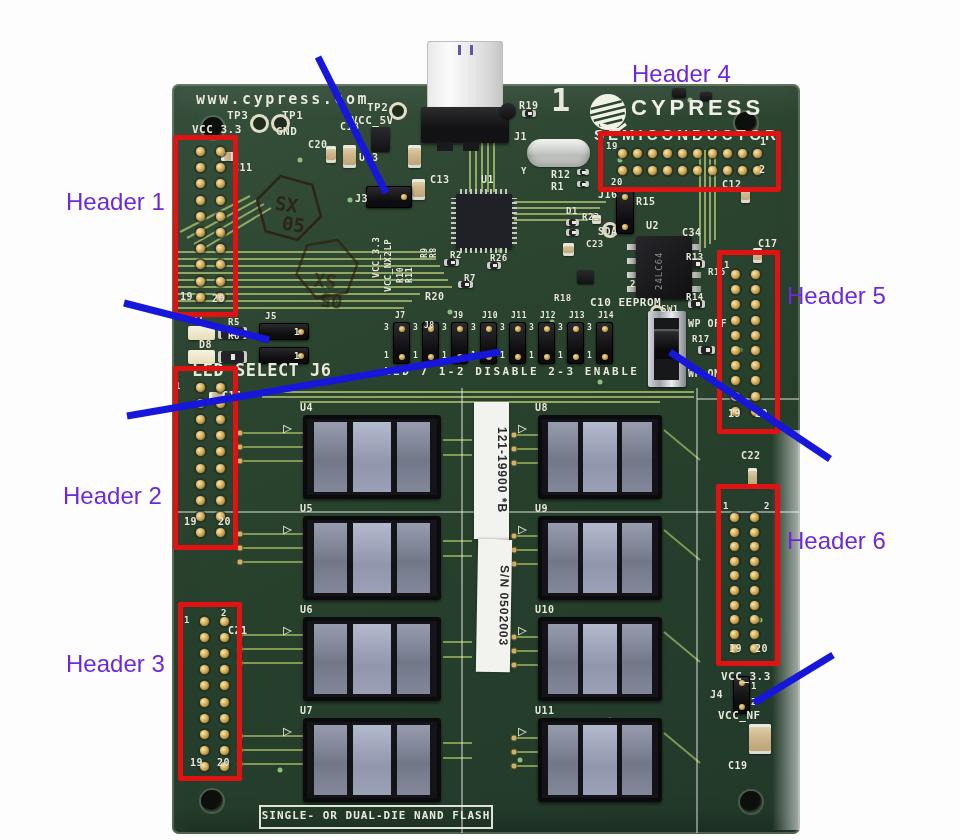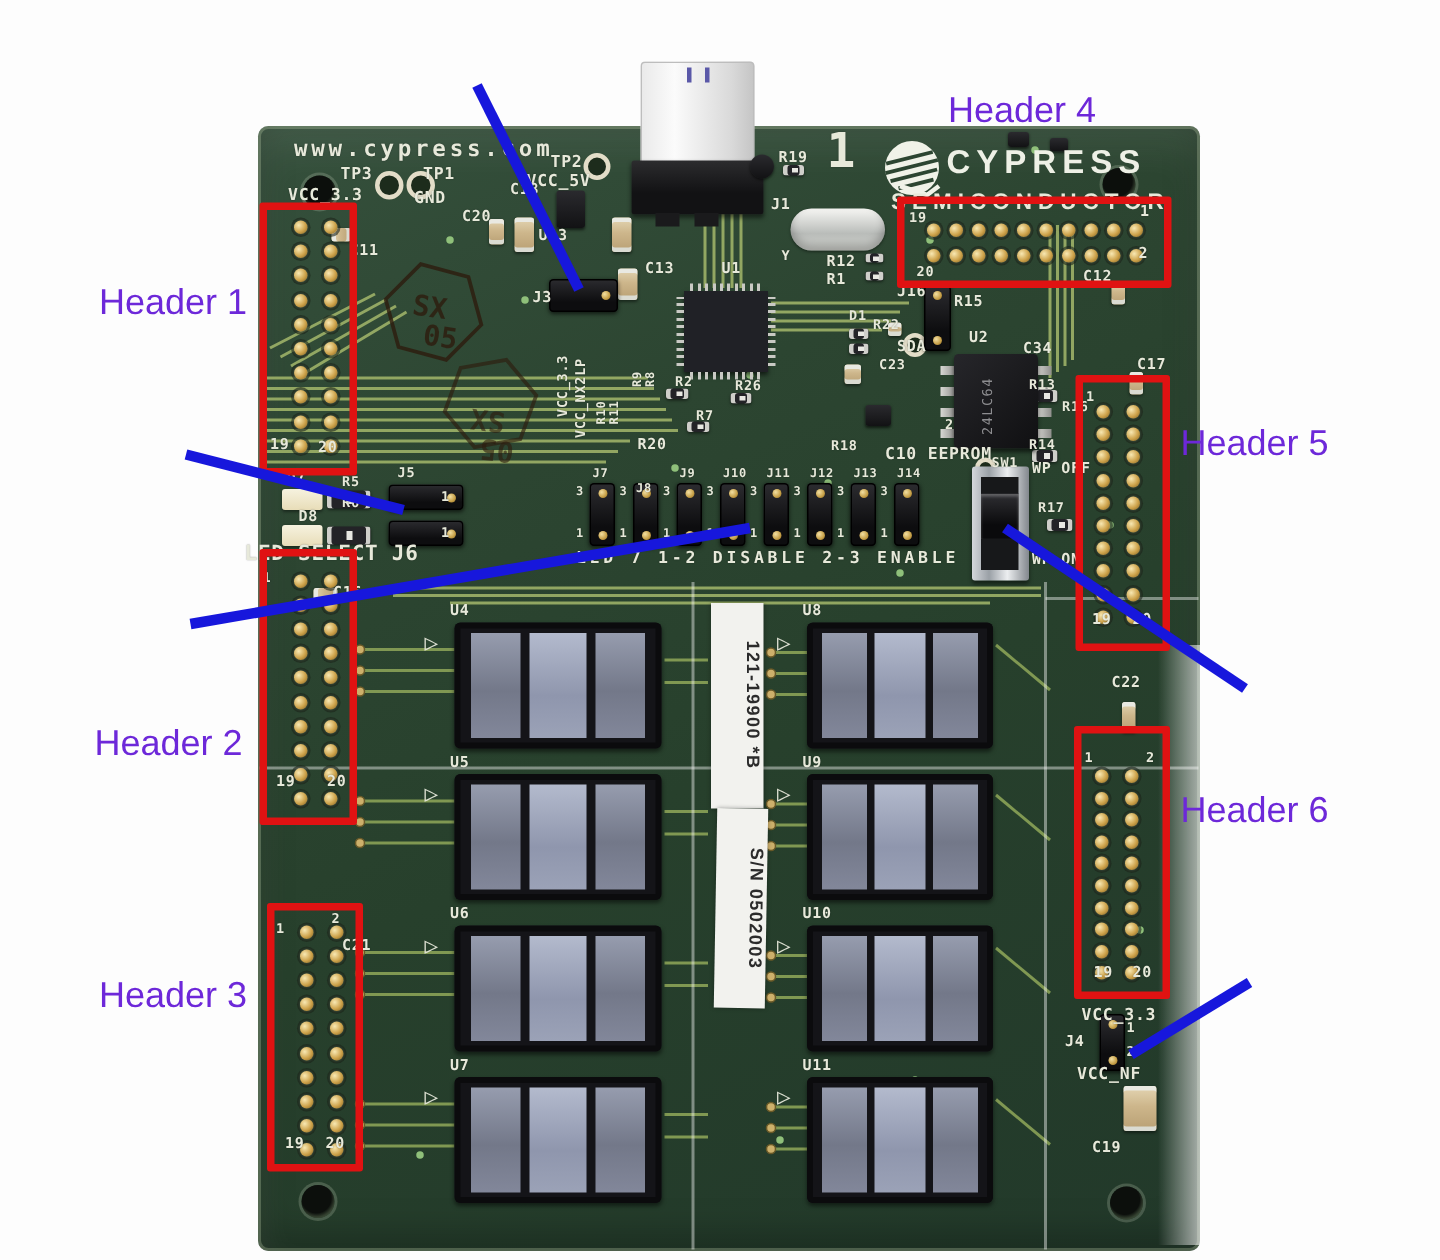--- a/index.html
+++ b/index.html
@@ -326,20 +326,23 @@
   <div class="sticker" style="left:474px;top:402px;width:35px;height:137px;">
     <span>121-19900 *B</span>
   </div>
   <div class="sticker" style="left:477px;top:539px;width:34px;height:133px;transform:rotate(1deg);">
     <span>S/N 0502003</span>
   </div>
 
   <div class="logo-name">CYPRESS</div>
   <div class="logo-sub">SEMICONDUCTOR</div>
 
+  <div class="cap-box" style="left:259px;top:805px;width:230px;height:20px;">
+    <span>SINGLE- OR DUAL-DIE NAND FLASH</span>
+  </div>
 
   <div id="silk-layer">
       <span class="silk" style="left: 196px; top: 92px; font-size: 15px; letter-spacing: 2.5px;">www.cypress.com</span>
       <span class="silk" style="left: 227px; top: 110px; font-size: 11px;">TP3</span>
       <span class="silk" style="left: 282px; top: 110px; font-size: 11px;">TP1</span>
       <span class="silk" style="left: 192px; top: 124px; font-size: 11px;">VCC_3.3</span>
       <span class="silk" style="left: 276px; top: 126px; font-size: 11px;">GND</span>
       <span class="silk" style="left: 367px; top: 102px; font-size: 11px;">TP2</span>
       <span class="silk" style="left: 351px; top: 115px; font-size: 11px;">VCC_5V</span>
       <span class="silk" style="left: 308px; top: 140px;">C20</span>
@@ -364,42 +367,42 @@
       <span class="silk" style="left: 586px; top: 240px; font-size: 9px;">C23</span>
       <span class="silk" style="left: 646px; top: 221px;">U2</span>
       <span class="silk" style="left: 682px; top: 228px;">C34</span>
       <span class="silk" style="left: 722px; top: 180px;">C12</span>
       <span class="silk" style="left: 758px; top: 239px;">C17</span>
       <span class="silk" style="left: 686px; top: 253px; font-size: 9px;">R13</span>
       <span class="silk" style="left: 708px; top: 268px; font-size: 9px;">R16</span>
       <span class="silk" style="left: 686px; top: 293px; font-size: 9px;">R14</span>
       <span class="silk" style="left: 590px; top: 297px; font-size: 11px;">C10 EEPROM</span>
       <span class="silk" style="left: 661px; top: 305px; font-size: 9px;">SW1</span>
-      <span class="silk" style="left: 688px; top: 308px;">WP OFF</span>
+      <span class="silk" style="left: 688px; top: 319px;">WP OFF</span>
       <span class="silk" style="left: 692px; top: 335px; font-size: 9px;">R17</span>
       <span class="silk" style="left: 688px; top: 369px;">WP ON</span>
       <span class="silk" style="left: 372px; top: 278px; font-size: 9px; transform: rotate(-90deg); transform-origin: 0px 0px;">VCC_3.3</span>
       <span class="silk" style="left: 384px; top: 292px; font-size: 9px; transform: rotate(-90deg); transform-origin: 0px 0px;">VCC_NX2LP</span>
       <span class="silk" style="left: 397px; top: 283px; font-size: 8px; transform: rotate(-90deg); transform-origin: 0px 0px;">R10</span>
       <span class="silk" style="left: 406px; top: 283px; font-size: 8px; transform: rotate(-90deg); transform-origin: 0px 0px;">R11</span>
       <span class="silk" style="left: 421px; top: 258px; font-size: 8px; transform: rotate(-90deg); transform-origin: 0px 0px;">R9</span>
       <span class="silk" style="left: 430px; top: 258px; font-size: 8px; transform: rotate(-90deg); transform-origin: 0px 0px;">R8</span>
       <span class="silk" style="left: 450px; top: 251px; font-size: 9px;">R2</span>
       <span class="silk" style="left: 490px; top: 254px; font-size: 9px;">R26</span>
       <span class="silk" style="left: 464px; top: 274px; font-size: 9px;">R7</span>
       <span class="silk" style="left: 425px; top: 292px;">R20</span>
       <span class="silk" style="left: 554px; top: 294px; font-size: 9px;">R18</span>
       <span class="silk" style="left: 191px; top: 314px;">D7</span>
       <span class="silk" style="left: 228px; top: 318px; font-size: 9px;">R5</span>
       <span class="silk" style="left: 265px; top: 312px; font-size: 9px;">J5</span>
       <span class="silk" style="left: 294px; top: 328px; font-size: 9px;">1</span>
       <span class="silk" style="left: 199px; top: 340px;">D8</span>
       <span class="silk" style="left: 228px; top: 332px; font-size: 9px; text-align: right;">R6</span>
       <span class="silk" style="left: 294px; top: 352px; font-size: 9px;">1</span>
-      <span class="silk" style="left: 163px; top: 362px; font-size: 14px; text-align: right;">LED SELECT J6</span>
+      <span class="silk" style="left: 192px; top: 362px; font-size: 17px; text-align: right;">LED SELECT J6</span>
       <span class="silk" style="left: 222px; top: 391px;">C16</span>
       <span class="silk" style="left: 180px; top: 292px;">19</span>
       <span class="silk" style="left: 212px; top: 294px;">20</span>
       <span class="silk" style="left: 175px; top: 382px; font-size: 9px;">1</span>
       <span class="silk" style="left: 184px; top: 517px;">19</span>
       <span class="silk" style="left: 218px; top: 517px;">20</span>
       <span class="silk" style="left: 184px; top: 616px; font-size: 9px;">1</span>
       <span class="silk" style="left: 221px; top: 609px; font-size: 9px;">2</span>
       <span class="silk" style="left: 228px; top: 626px;">C21</span>
       <span class="silk" style="left: 190px; top: 758px;">19</span>

